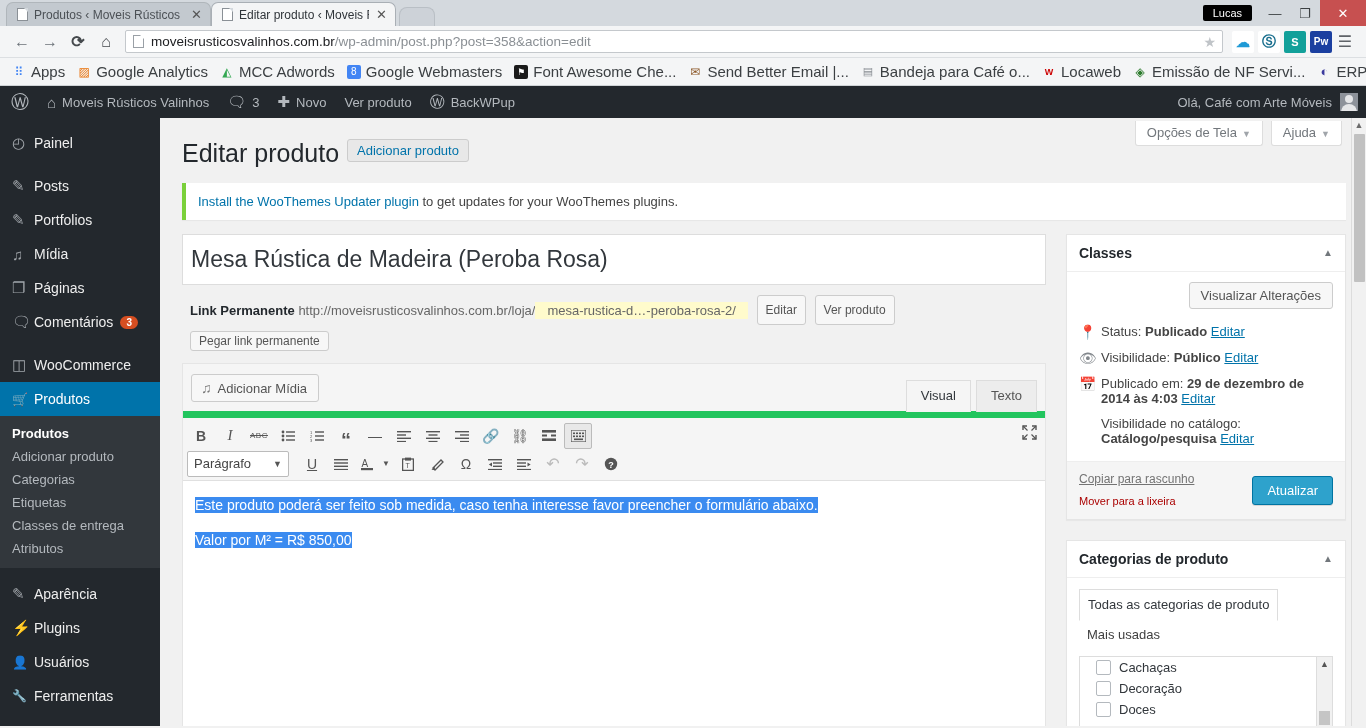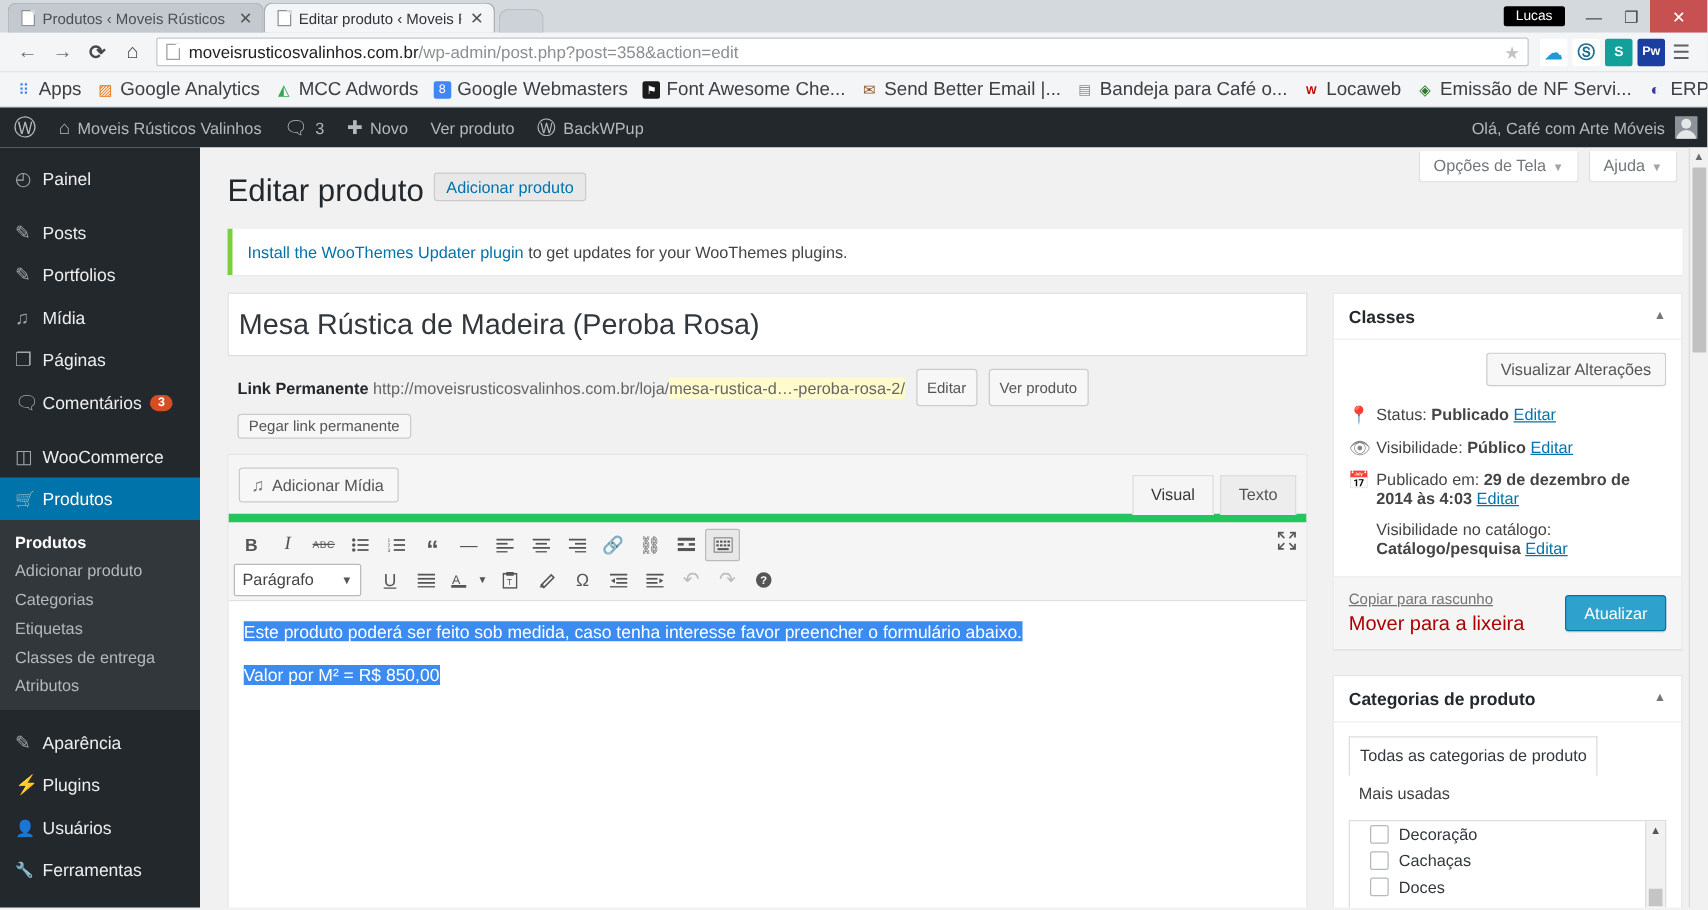--- a/index.html
+++ b/index.html
@@ -200,21 +200,21 @@
   #titlediv input {
     width: 100%; font-size: 23px; font-weight: 300; color: #32373c;
     padding: 5px 8px; border: 1px solid #ddd; background: #fff;
     line-height: 1.7; font-family: "Liberation Sans", sans-serif;
     outline: none;
   }
   .permalink {
     font-size: 13px; color: #666; padding: 10px 0 0 8px; line-height: 2;
   }
   .permalink strong { color: #23282d; }
-  .slug-hl { background: #fffbcc; padding: 1px 0; margin-top: 48px; }
+  .slug-hl { background: #fffbcc; padding: 1px 12px; margin-top: 48px; }
   .btn-sm {
     display: inline-block; background: #f7f7f7; border: 1px solid #ccc;
     color: #555; font-size: 12px; padding: 2px 8px; border-radius: 3px;
     margin-left: 5px; vertical-align: 1px;
   }
   .btn-row2 { padding: 6px 0 0 8px; }
 
   .editor-wrap { background: #f5f5f5; border: 1px solid #e5e5e5; margin-top: 12px; }
   .media-bar {
     padding: 10px 8px 9px 8px; position: relative;
@@ -272,21 +272,21 @@
   .pubrow .pico { width: 22px; flex: 0 0 22px; color: #82878c; font-size: 14px; }
   .pubrow a, .pbbody a.lnk { color: #0073aa; text-decoration: underline; }
   .preview-btn {
     background: #f7f7f7; border: 1px solid #ccc; color: #555;
     font-size: 13px; padding: 5px 11px; border-radius: 3px; float: right;
   }
   .pbfoot {
     border-top: 1px solid #eee; background: #f5f5f5;
     padding: 10px 12px; display: flex; align-items: center; justify-content: space-between;
   }
-  .trash { color: #a00; font-size: 16px; }
+  .trash { color: #a00; font-size: 11px; }
   .btn-primary {
     background: #2ea2cc; border: 1px solid #0074a2; color: #fff;
     font-size: 13px; padding: 6px 14px; border-radius: 3px; font-weight: normal;
     box-shadow: 0 1px 0 rgba(0,0,0,.12);
   }
   .copy-draft { display: block; font-size: 12px; color: #737373; text-decoration: underline; padding-bottom: 5px; }
 
   .cat-tabs { display: block; font-size: 13px; line-height: 1.7; padding-bottom: 6px; }
   .cat-tab-a {
     display: inline-block; border: 1px solid #ddd; border-bottom: 1px solid #fff;
@@ -749,25 +749,25 @@
                 <span>Categorias de produto</span>
                 <span class="toggle-ind">▲</span>
               </div>
               <div class="pbbody">
                 <div class="cat-tabs">
                   <span class="cat-tab-a">Todas as categorias de produto</span><span class="cat-tab-b">Mais usadas</span>
                 </div>
                 <div class="cat-list">
                   <div class="cat-item">
                     <span class="cbx"></span>
-                    <span>Decoração</span>
+                    <span>Cachaças</span>
                   </div>
                   <div class="cat-item">
                     <span class="cbx"></span>
-                    <span>Cachaças</span>
+                    <span>Decoração</span>
                   </div>
                   <div class="cat-item">
                     <span class="cbx"></span>
                     <span>Doces</span>
                   </div>
                   <div class="cat-scroll">
                     <div class="sarrow">▲</div>
                     <div class="sthumb"></div>
                   </div>
                 </div>

